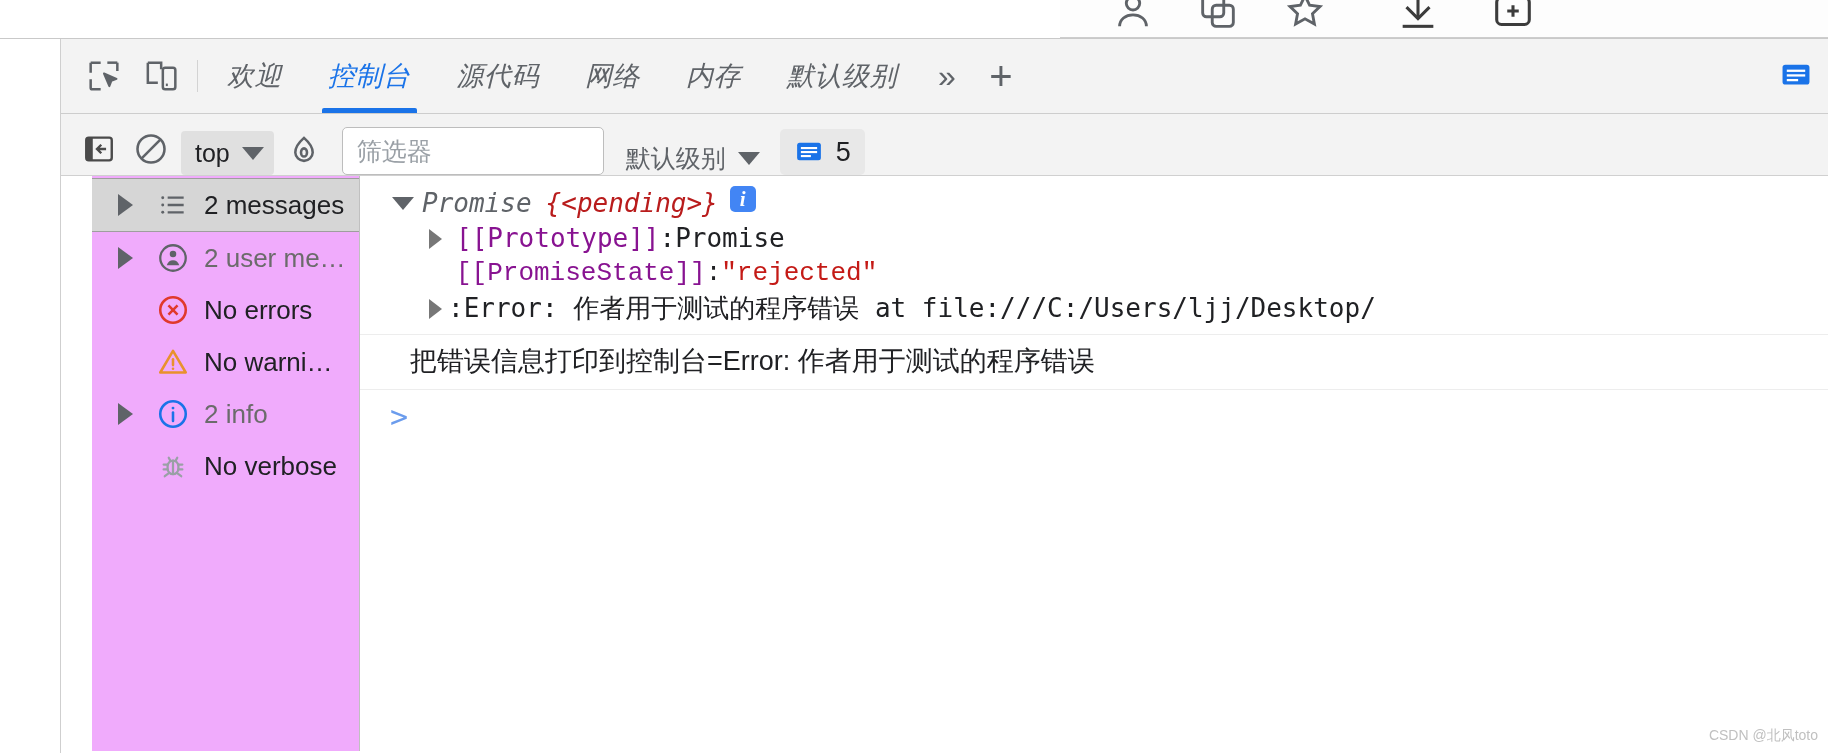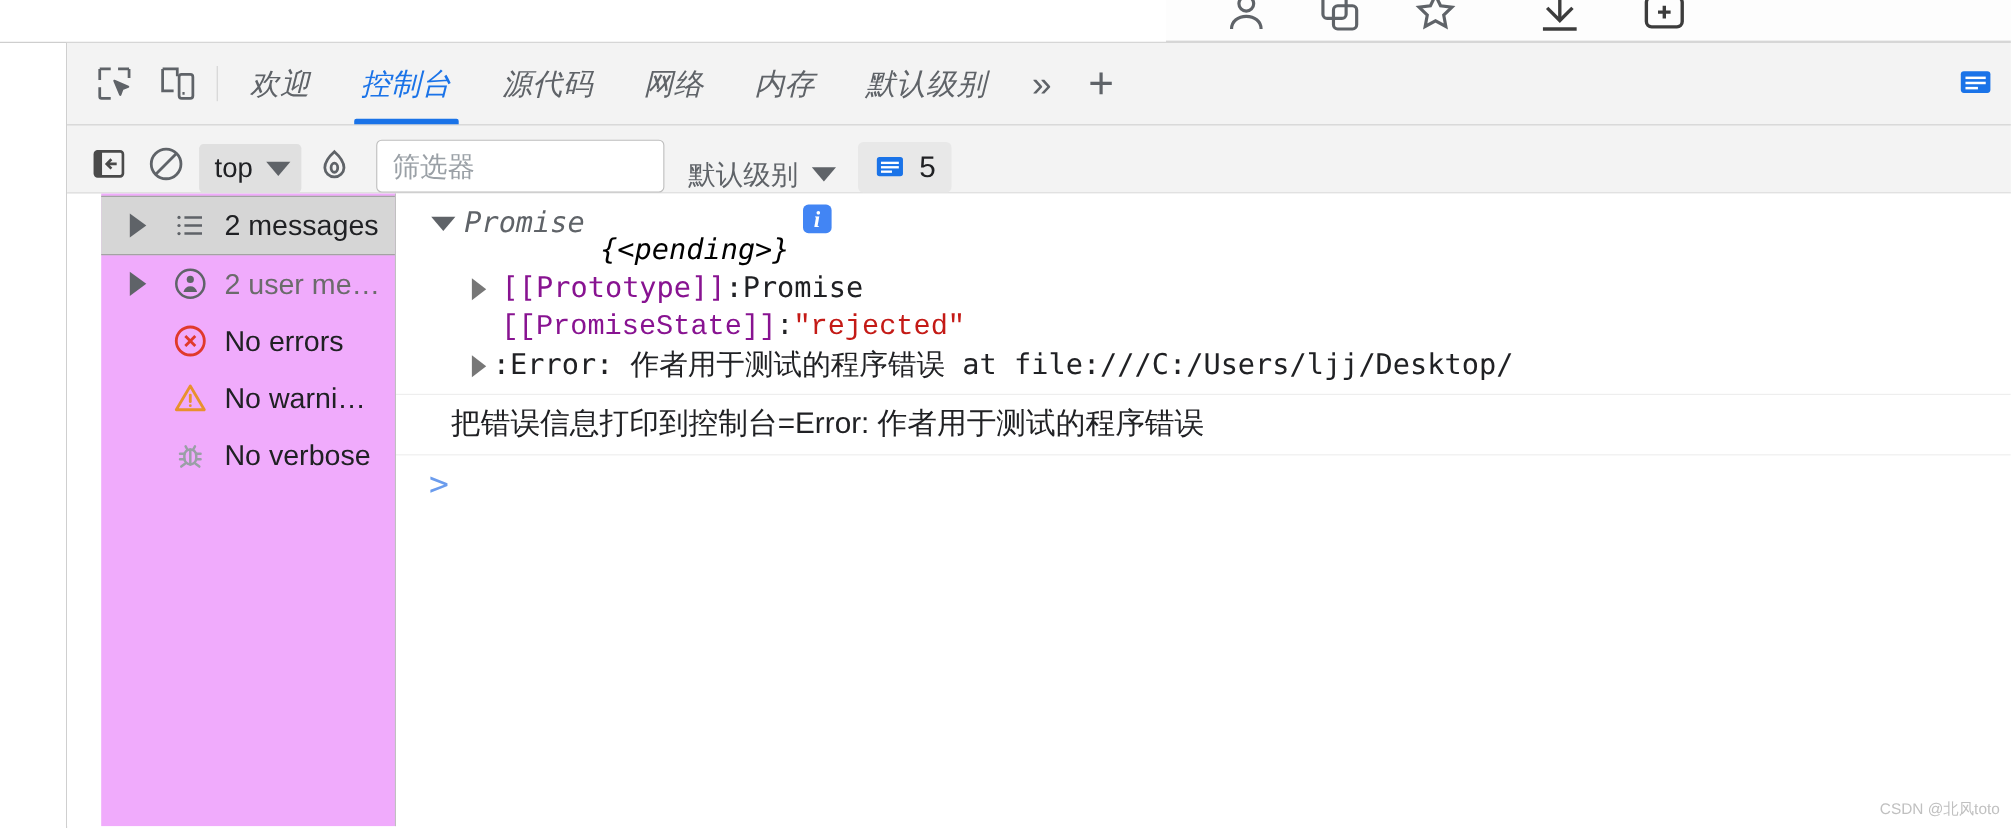--- a/index.html
+++ b/index.html
@@ -336,21 +336,21 @@
   }
   .tri i.right {
     width: 0; height: 0;
     border-top: 10px solid transparent;
     border-bottom: 10px solid transparent;
     border-left: 13px solid #777777;
   }
   .indent1 { padding-left: 30px; }
 
   .t-obj { color: #5f6368; font-style: italic; }
-  .t-pending { color: #000000; font-style: italic; margin-top: 24px; }
+  .t-pending { color: #b91c1c; font-style: italic; }
   .t-key { color: #881391; }
   .t-plain { color: #202124; }
   .t-str { color: #c41a16; }
   .t-err { color: #202124; }
 
   .info-badge {
     display: inline-flex;
     align-items: center;
     justify-content: center;
     width: 26px;
@@ -587,20 +587,33 @@
           <span class="sb-ico">
             <svg width="34" height="34" viewBox="0 0 24 24" fill="none" stroke="#e8912d" stroke-width="1.8" stroke-linejoin="round">
               <path d="M12 4.2L21 19.4H3z"></path>
               <path d="M12 10v4.2" stroke-linecap="round"></path>
               <circle cx="12" cy="16.8" r="0.9" fill="#e8912d" stroke="none"></circle>
             </svg>
           </span>
           <span class="sb-text">No warni…</span>
         </div>
 
+        <div class="sb-row">
+          <span class="sb-arrow">
+              <i></i>
+            </span>
+          <span class="sb-ico">
+            <svg width="34" height="34" viewBox="0 0 24 24" fill="none" stroke="#1a73e8" stroke-width="1.8">
+              <circle cx="12" cy="12" r="9"></circle>
+              <path d="M12 11v6" stroke-linecap="round"></path>
+              <circle cx="12" cy="7.8" r="1" fill="#1a73e8" stroke="none"></circle>
+            </svg>
+          </span>
+          <span class="sb-text muted">2 info</span>
+        </div>
 
         <div class="sb-row">
           <span class="sb-arrow hidden"></span>
           <span class="sb-ico">
             <svg width="34" height="34" viewBox="0 0 24 24" fill="none" stroke="#9aa0a6" stroke-width="1.6" stroke-linecap="round">
               <path d="M9 6.2l1.1 2M15 6.2l-1.1 2"></path>
               <rect x="8.2" y="8.2" width="7.6" height="9.6" rx="3.8"></rect>
               <path d="M8.2 11H5.4M8.2 14.4H5.4M8.6 17.4l-2.4 1.8"></path>
               <path d="M15.8 11h2.8M15.8 14.4h2.8M15.4 17.4l2.4 1.8"></path>
               <path d="M12 8.2v9.6"></path>

